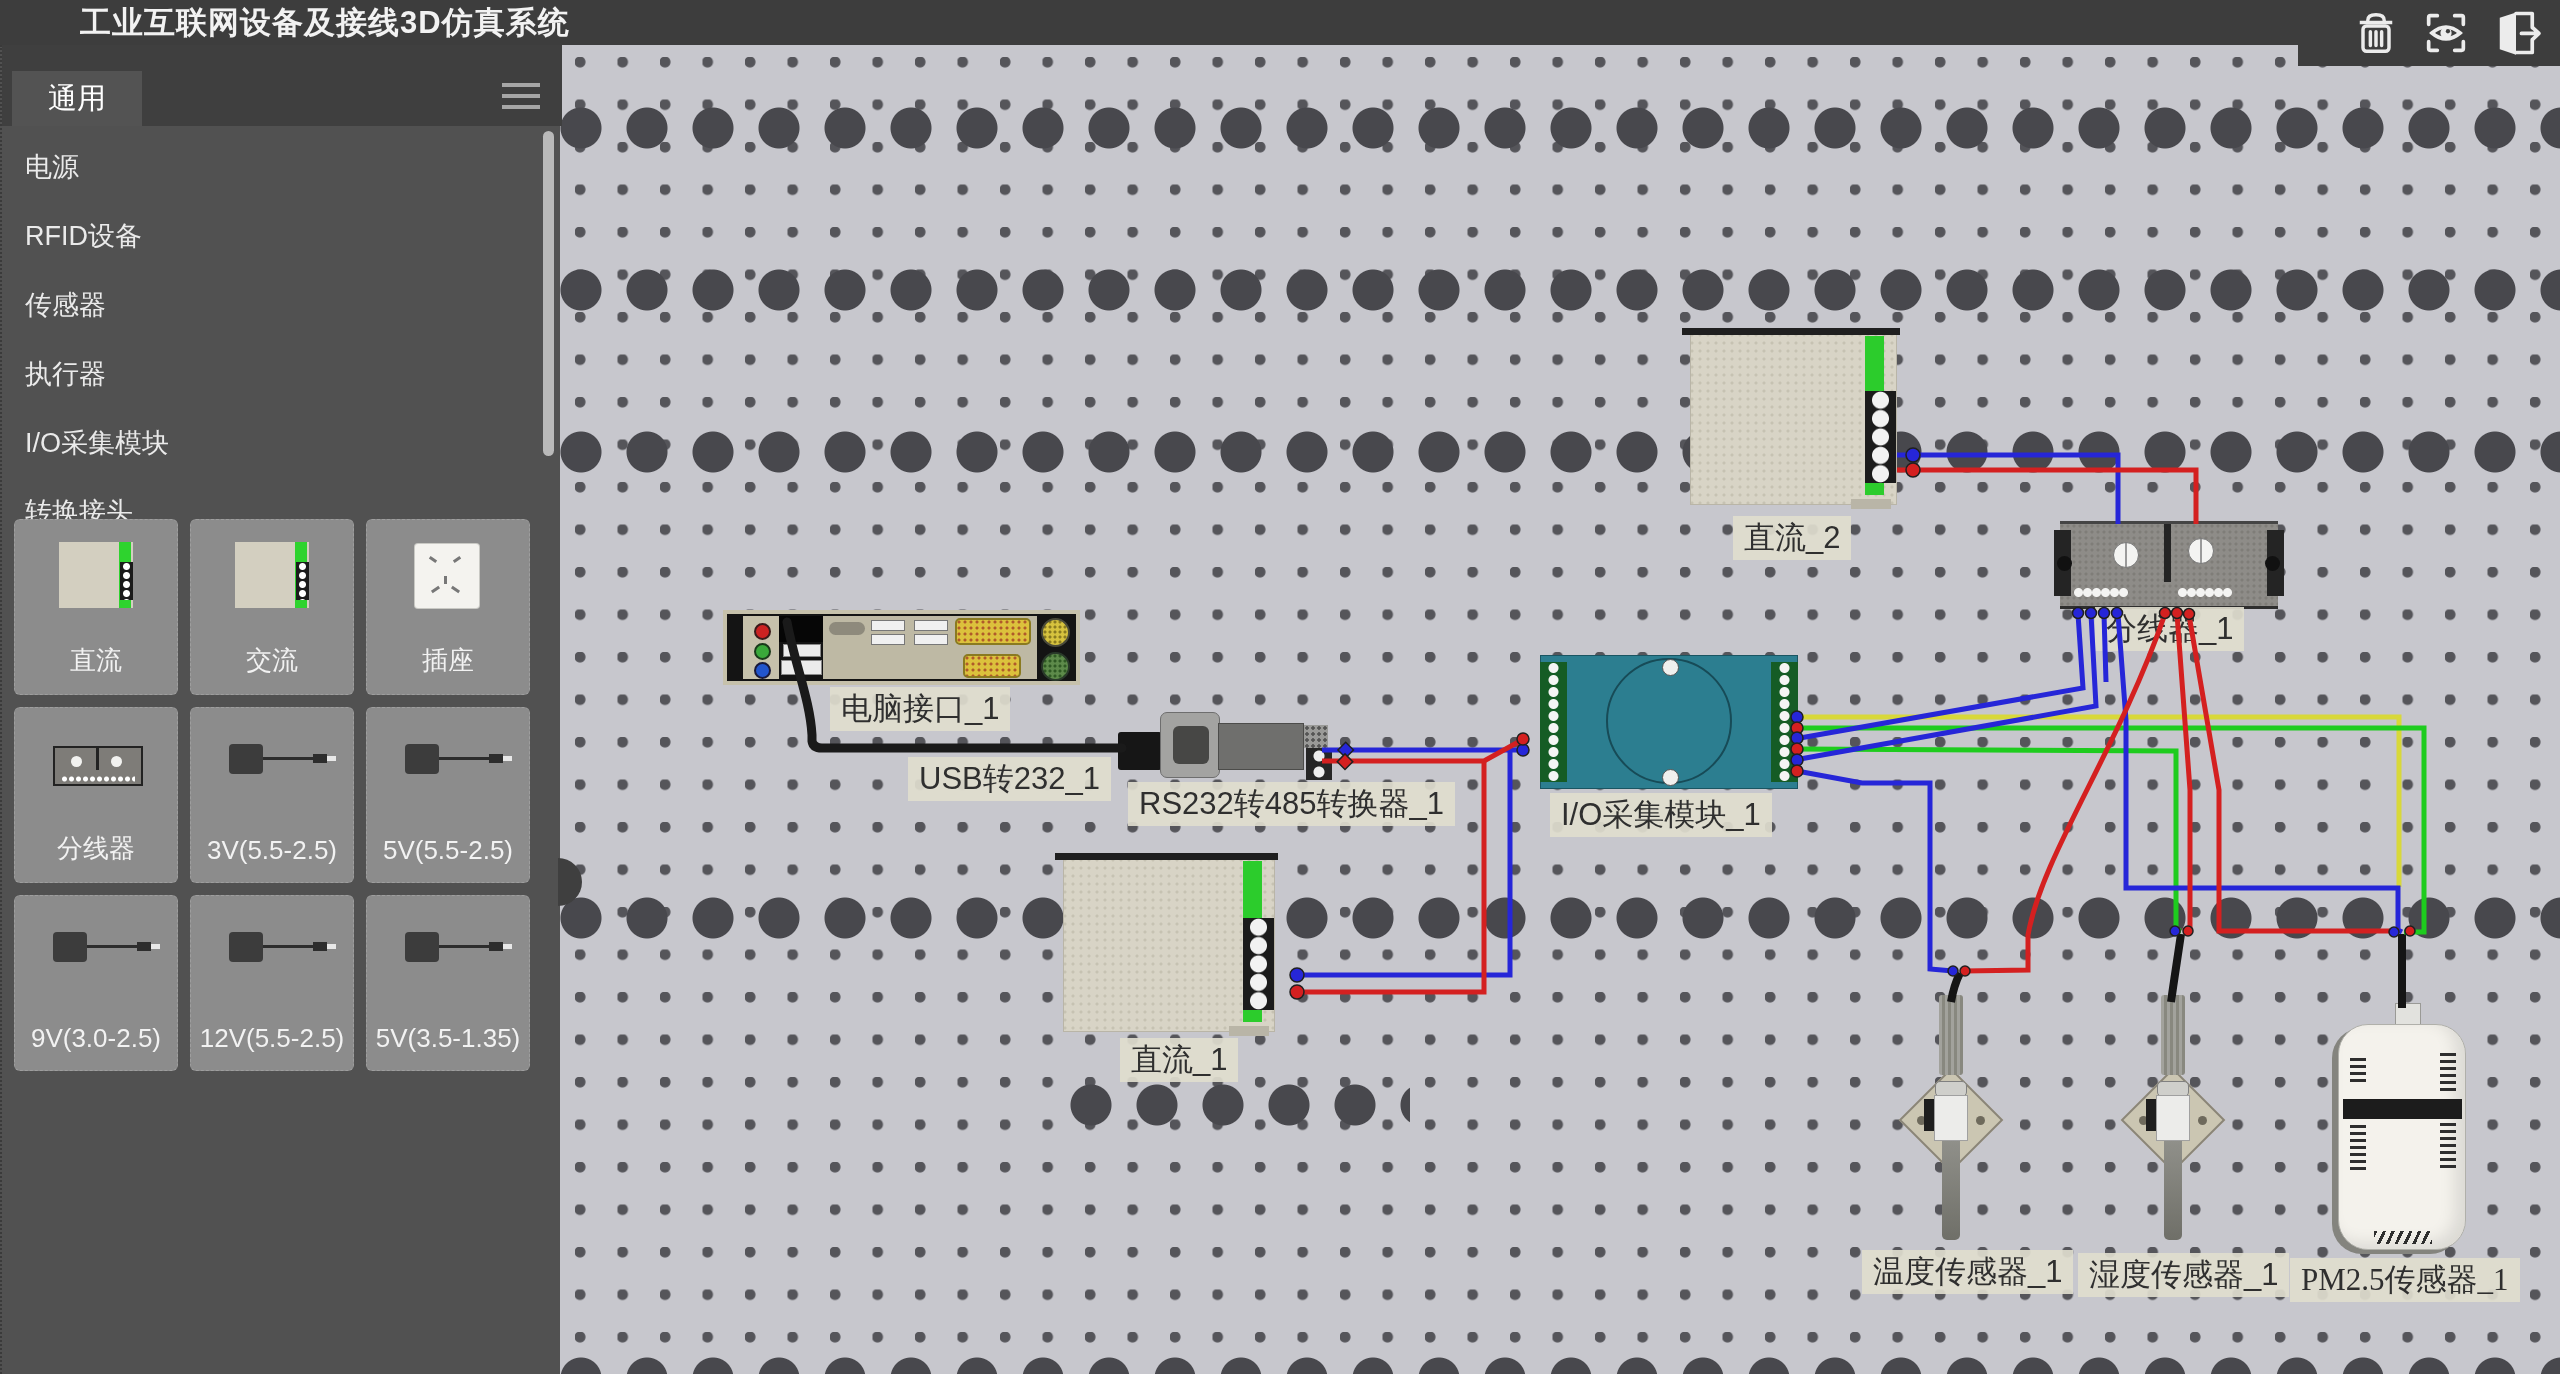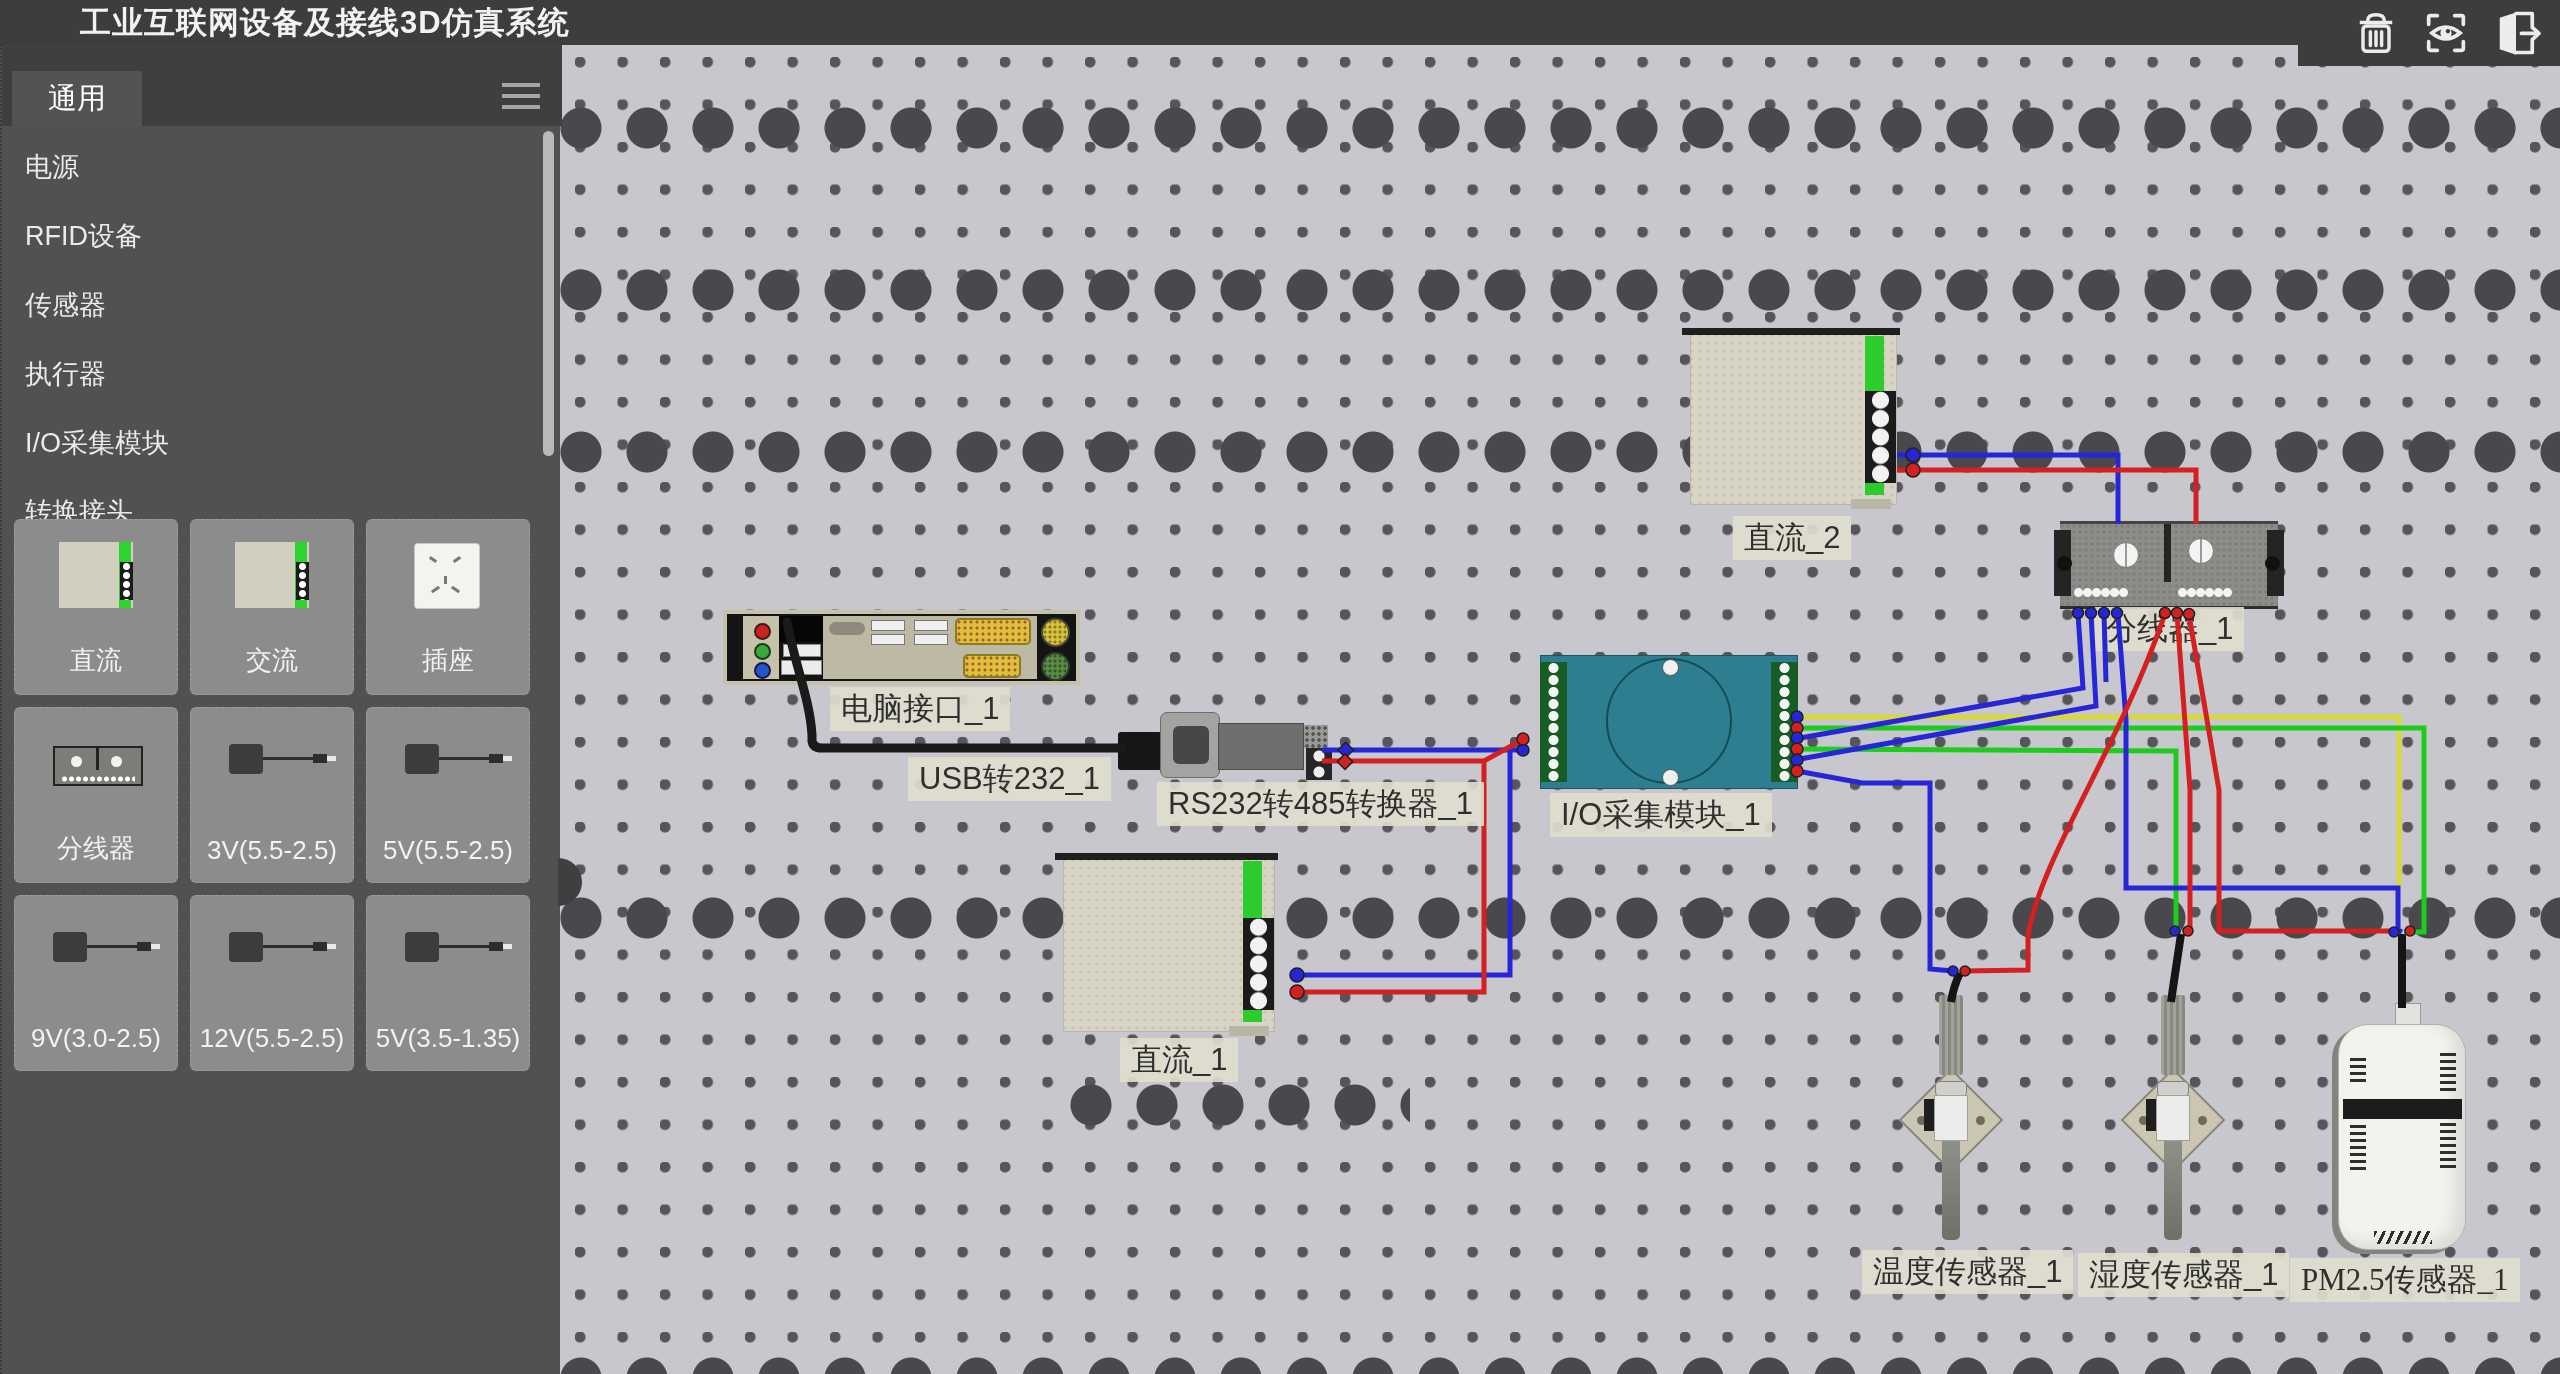--- a/index.html
+++ b/index.html
@@ -420,21 +420,21 @@
         <circle cx="1965" cy="971" r="5" fill="#d42020"></circle>
       <circle cx="2175" cy="931" r="5" fill="#2626d8"></circle>
         <circle cx="2188" cy="931" r="5" fill="#d42020"></circle>
       <circle cx="2394" cy="932" r="5" fill="#2626d8"></circle>
         <circle cx="2410" cy="931" r="5" fill="#d42020"></circle>
     </g>
   </svg>
 
   <div class="dlabel" style="left:830px;top:687px;">电脑接口_1</div>
   <div class="dlabel" style="left:908px;top:757px;">USB转232_1</div>
-  <div class="dlabel" style="left:1128px;top:782px;margin-left:29px;">RS232转485转换器_1</div>
+  <div class="dlabel" style="left:1128px;top:782px;">RS232转485转换器_1</div>
   <div class="dlabel" style="left:1550px;top:793px;text-align:right;">I/O采集模块_1</div>
   <div class="dlabel" style="left:1733px;top:516px;">直流_2</div>
   <div class="dlabel" style="left:1120px;top:1038px;">直流_1</div>
   <div class="dlabel" style="left:1862px;top:1250px;">温度传感器_1</div>
   <div class="dlabel" style="left:2078px;top:1253px;">湿度传感器_1</div>
   <div class="dlabel" style="left:2290px;top:1258px;font-family:Liberation Serif, serif;">PM2.5传感器_1</div>
 
 </div>
 
 </body></html>

